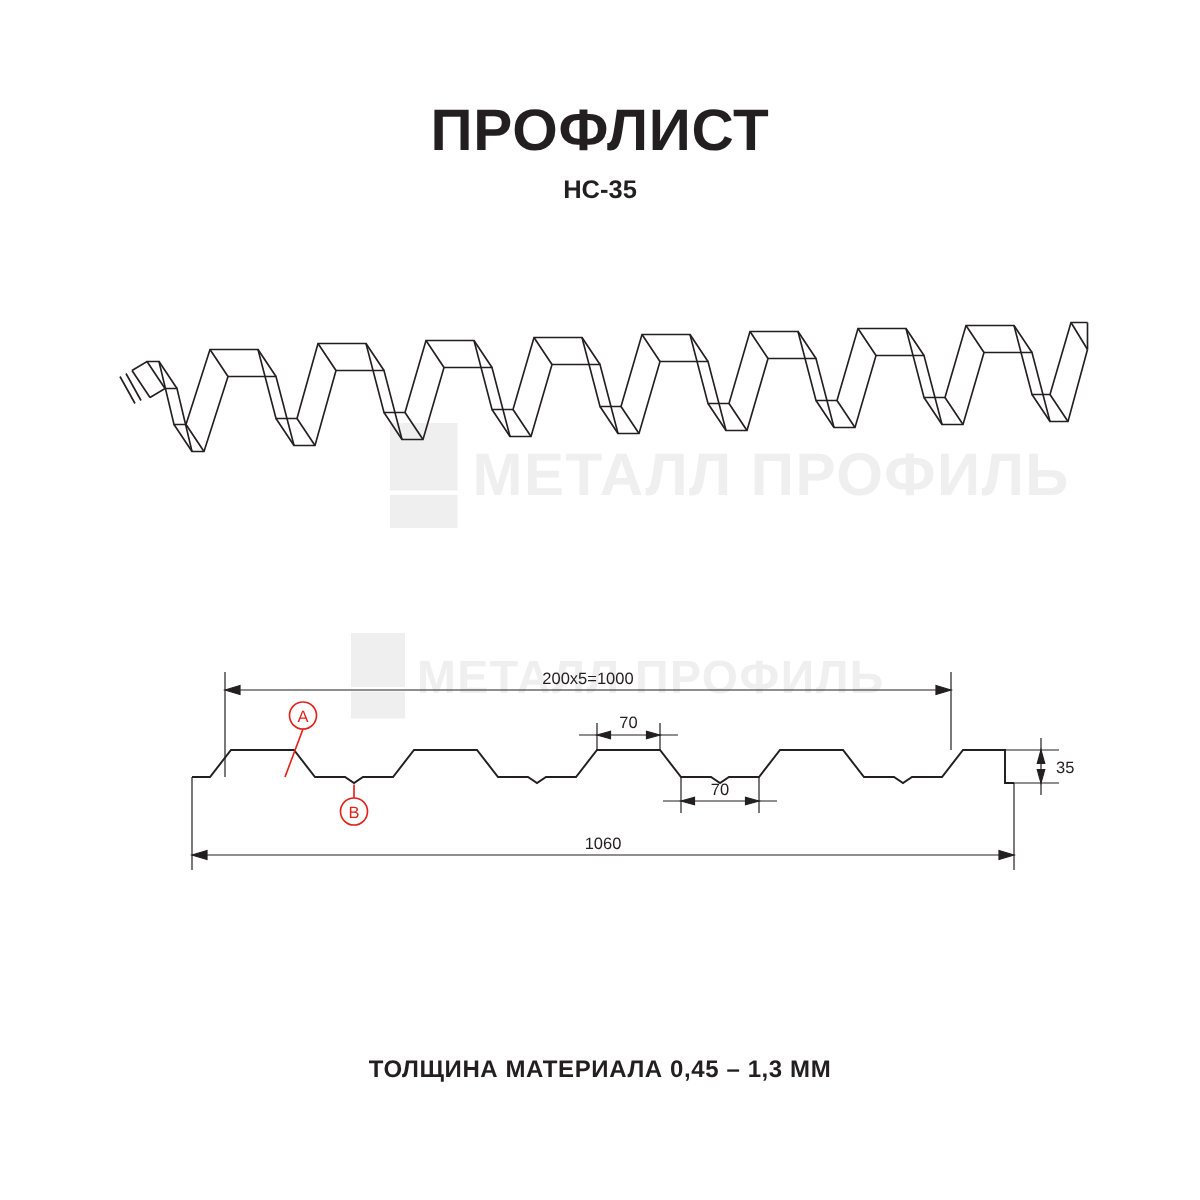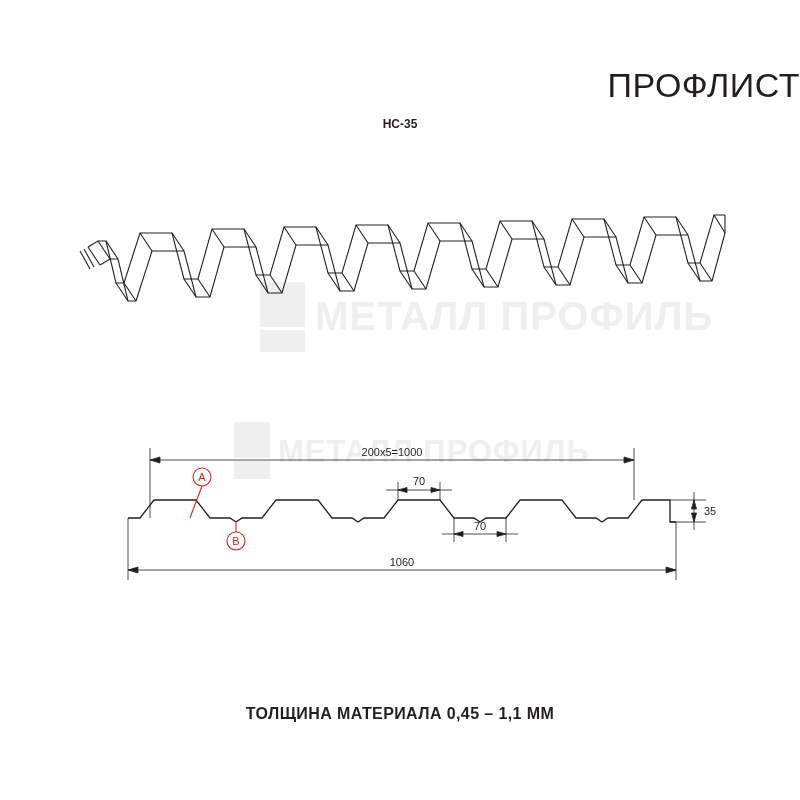--- a/index.html
+++ b/index.html
@@ -17,33 +17,33 @@
   }
   .page {
     position: absolute;
     inset: 0;
   }
   .title {
     position: absolute;
     top: 66px;
     left: 0;
     width: 800px;
-    text-align: right;
-    font-size: 34px;
-    font-weight: normal;
+    text-align: center;
+    font-size: 39px;
+    font-weight: bold;
     letter-spacing: 0.5px;
     color: #231f20;
   }
   .subtitle {
     position: absolute;
     top: 117px;
     left: 0;
     width: 800px;
     text-align: center;
-    font-size: 12px;
+    font-size: 17px;
     font-weight: bold;
     color: #231f20;
   }
   .footer {
     position: absolute;
     top: 705px;
     left: 0;
     width: 800px;
     text-align: center;
     font-size: 16px;
@@ -179,14 +179,14 @@
       <text x="92" y="51" text-anchor="middle" font-size="11" font-family="Liberation Sans, sans-serif" fill="#e2231a">A</text>
 
       <g stroke="#e2231a" stroke-width="1.1" fill="none">
         <circle cx="126" cy="111" r="9"></circle>
         <path d="M126 102 L126 93"></path>
       </g>
       <text x="126" y="115" text-anchor="middle" font-size="11" font-family="Liberation Sans, sans-serif" fill="#e2231a">B</text>
     </svg>
   </div>
 
-  <div class="footer">ТОЛЩИНА МАТЕРИАЛА 0,45 – 1,1 ММ</div>
+  <div class="footer">ТОЛЩИНА МАТЕРИАЛА 0,45 – 1,3 ММ</div>
 </div>
 
 </body></html>

